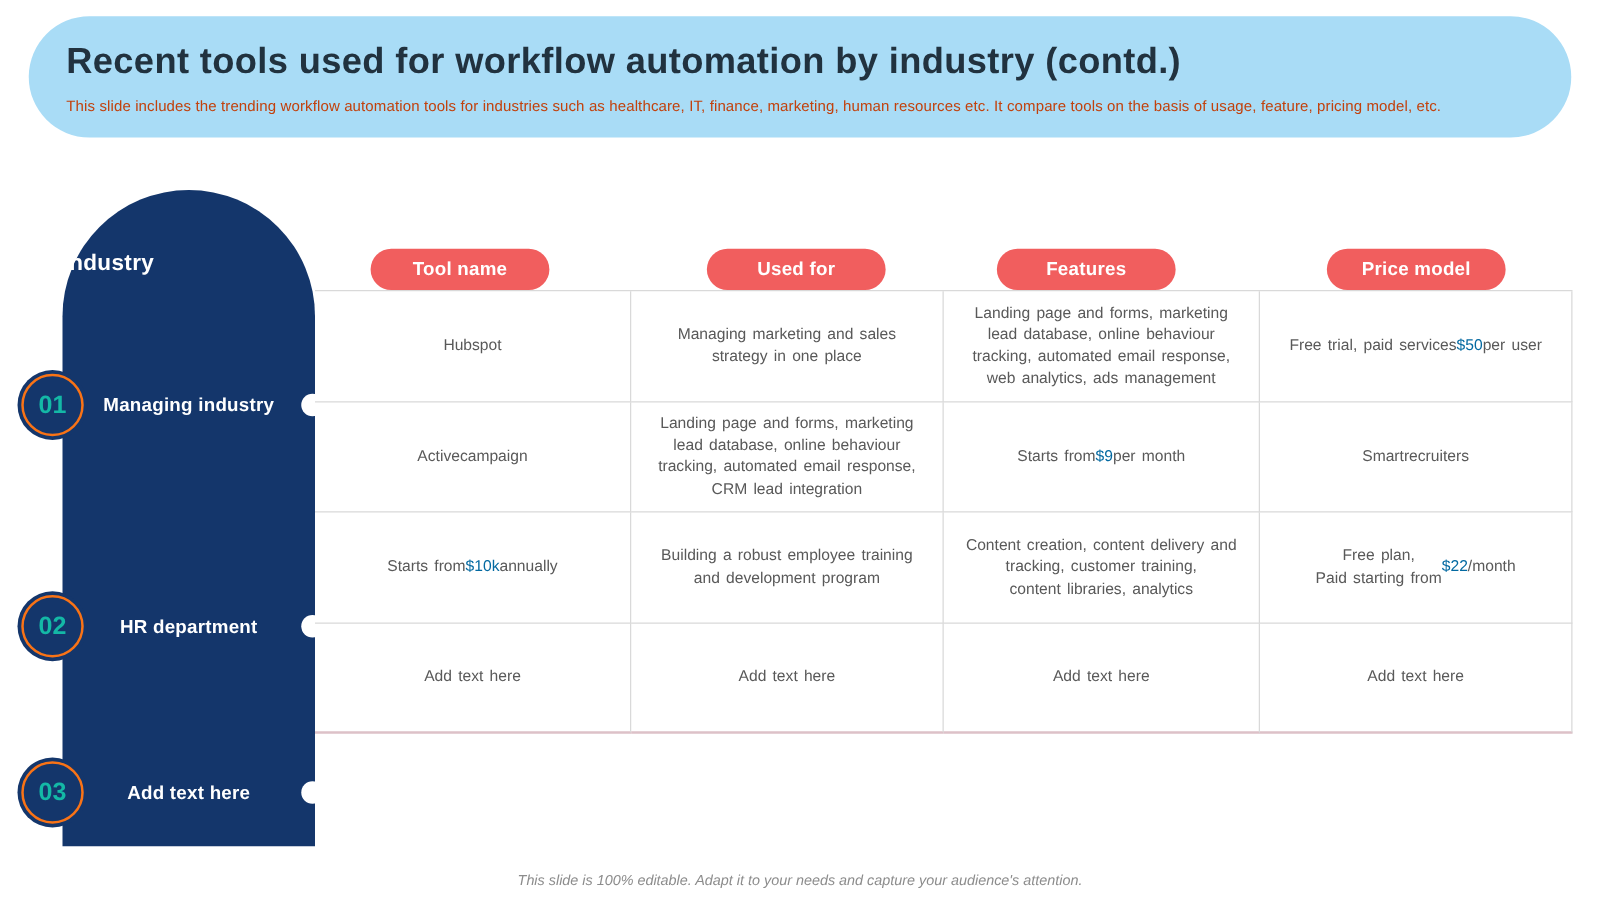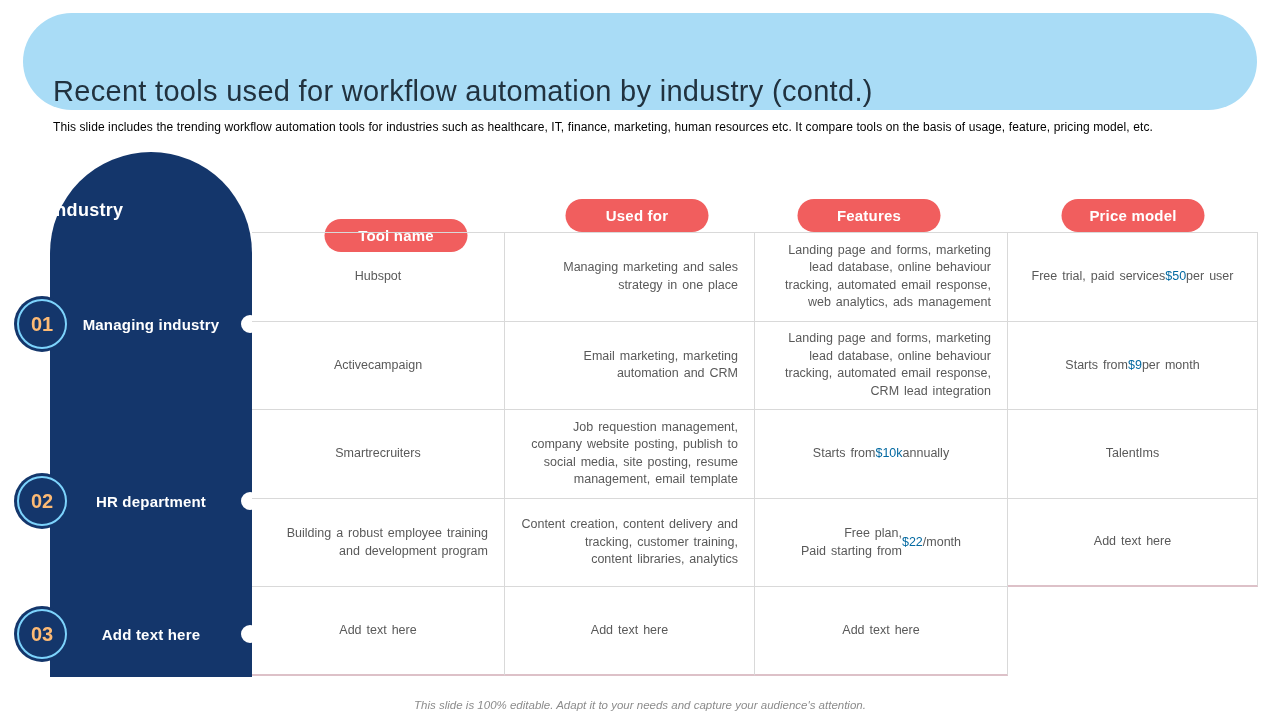--- a/index.html
+++ b/index.html
@@ -6,81 +6,81 @@
   html,body { width:1280px; height:720px; overflow:hidden; }
   body { font-family:"Liberation Sans","DejaVu Sans",sans-serif; background:#ffffff; position:relative; }
   .slide { position:absolute; inset:0; background:#ffffff; }
 
   
   .header-band{
     position:absolute; left:23px; top:13px; width:1234px; height:97px;
     background:#a9dcf6; border-radius:50px; padding:20px 30px 0 30px;
   }
   .slide-title{
-    font-size:29px; font-weight:normal; color:#21323f; letter-spacing:.3px; line-height:1.15;margin-top:42px;
+    font-size:29px; font-weight:bold; color:#21323f; letter-spacing:.3px; line-height:1.15;
   }
   .slide-subtitle{
-    margin-top:12px; font-size:12px; color:#000000; letter-spacing:.1px;
+    margin-top:12px; font-size:12px; color:#c2410c; letter-spacing:.1px;
   }
 
   
   .arch{
     position:absolute; left:50px; top:152px; width:202px; height:525px;
     background:#14366b; border-radius:101px 101px 0 0;
   }
   .arch-title{
     position:absolute; left:50px; top:200px; width:202px; 
     color:#ffffff; font-size:18px; font-weight:bold; letter-spacing:.3px;
   }
   .arch-label{
     position:absolute; left:58px; width:186px; text-align:center;
     color:#ffffff; font-size:15px; font-weight:bold; letter-spacing:.2px;
   }
   .num-circle{
     position:absolute; left:14px; width:56px; height:56px; border-radius:50%;
     background:#14366b;
   }
   .num-circle .ring{
-    position:absolute; inset:3px; border:2px solid #7dd3fc; border-radius:50%;
+    position:absolute; inset:3px; border:2px solid #f97316; border-radius:50%;
     display:flex; align-items:center; justify-content:center;
-    color:#fdba74; font-size:20px; font-weight:bold;
+    color:#14b8a6; font-size:20px; font-weight:bold;
   }
   .connector-dot{
     position:absolute; left:241px; width:18px; height:18px; border-radius:50%;
     background:#ffffff;
   }
   .item1 .num-circle, .nc1{ top:296px; }
   .item2 .num-circle, .nc2{ top:473px; }
   .item3 .num-circle, .nc3{ top:606px; }
 
   
   .data-table{
     position:absolute; left:252px; top:232px; width:1006px; height:444px;
     display:grid; grid-template-columns:253px 250px 253px 250px;
     grid-template-rows:repeat(5, 1fr);
     border-top:1px solid #d9d9d9;
   }
   .cell{
     border-right:1px solid #d9d9d9; border-bottom:1px solid #d9d9d9;
-    display:flex; align-items:center; justify-content:center; text-align:right;
+    display:flex; align-items:center; justify-content:center; text-align:center;
     padding:6px 16px; color:#595959; font-size:12.5px; line-height:1.4;
     white-space:pre-line; word-spacing:1.5px;
   }
   .row-last .cell, .cell.row-last{ border-bottom:2px solid #ddc1c8; }
   .price-bold{ font-weight:normal; color:#0369a1; }
 
   
   .pill{
     position:absolute; top:199px; height:33px; min-width:143px; padding:0 24px;
     background:#f15e5e; border-radius:17px; color:#ffffff;
     font-size:15px; font-weight:bold; letter-spacing:.2px;
     display:flex; align-items:center; justify-content:center;
     transform:translateX(-50%);
   }
-  .pill1{ left:396px;margin-top:20px; } .pill2{ left:637px; } .pill3{ left:869px; } .pill4{ left:1133px; }
+  .pill1{ left:368px; } .pill2{ left:637px; } .pill3{ left:869px; } .pill4{ left:1133px; }
 
   
   .footer-note{
     position:absolute; left:0; right:0; top:699px; text-align:center;
     color:#8c8c8c; font-size:11.5px;font-style:italic;
   }
 </style>
 </head>
 <body>
 
@@ -118,29 +118,26 @@
   <div class="pill pill4">Price model</div>
 
   <div class="data-table">
 
     <div class="cell">Hubspot</div>
     <div class="cell">Managing marketing and sales strategy in one place</div>
     <div class="cell">Landing page and forms, marketing lead database, online behaviour tracking, automated email response, web analytics, ads management</div>
     <div class="cell"><span>Free trial, paid services </span><span class="price-bold">$50</span><span> per user</span></div>
 
     <div class="cell">Activecampaign</div>
-    <div class="cell">Email marketing, marketing automation and CRM</div>
     <div class="cell">Landing page and forms, marketing lead database, online behaviour tracking, automated email response, CRM lead integration</div>
     <div class="cell"><span>Starts from </span><span class="price-bold">$9</span><span> per month</span></div>
 
     <div class="cell">Smartrecruiters</div>
-    <div class="cell">Job requestion management, company website posting, publish to social media, site posting, resume management, email template</div>
     <div class="cell"><span>Starts from </span><span class="price-bold">$10k</span><span> annually</span></div>
 
-    <div class="cell">TalentIms</div>
     <div class="cell">Building a robust employee training and development program</div>
     <div class="cell">Content creation, content delivery and tracking, customer training,
 content libraries, analytics</div>
     <div class="cell"><span>Free plan,
 Paid starting from </span><span class="price-bold">$22</span><span>/month</span></div>
 
     <div class="cell row-last">Add text here</div>
     <div class="cell row-last">Add text here</div>
     <div class="cell row-last">Add text here</div>
     <div class="cell row-last"><span>Add text here</span><span class="price-bold"></span><span></span></div>

